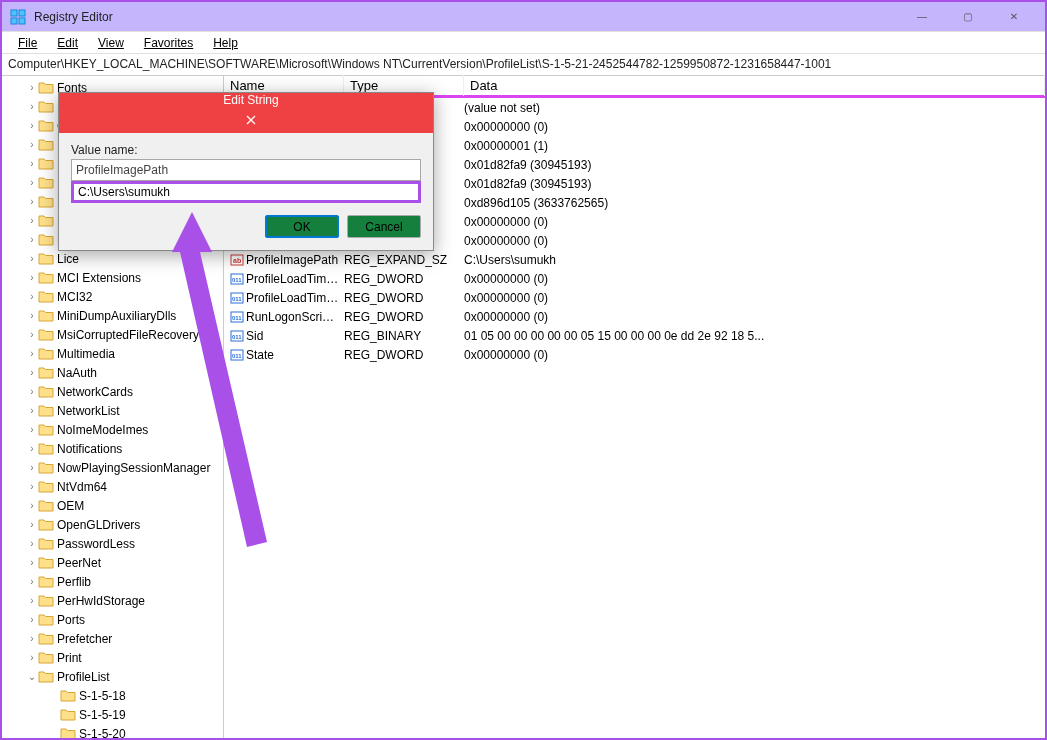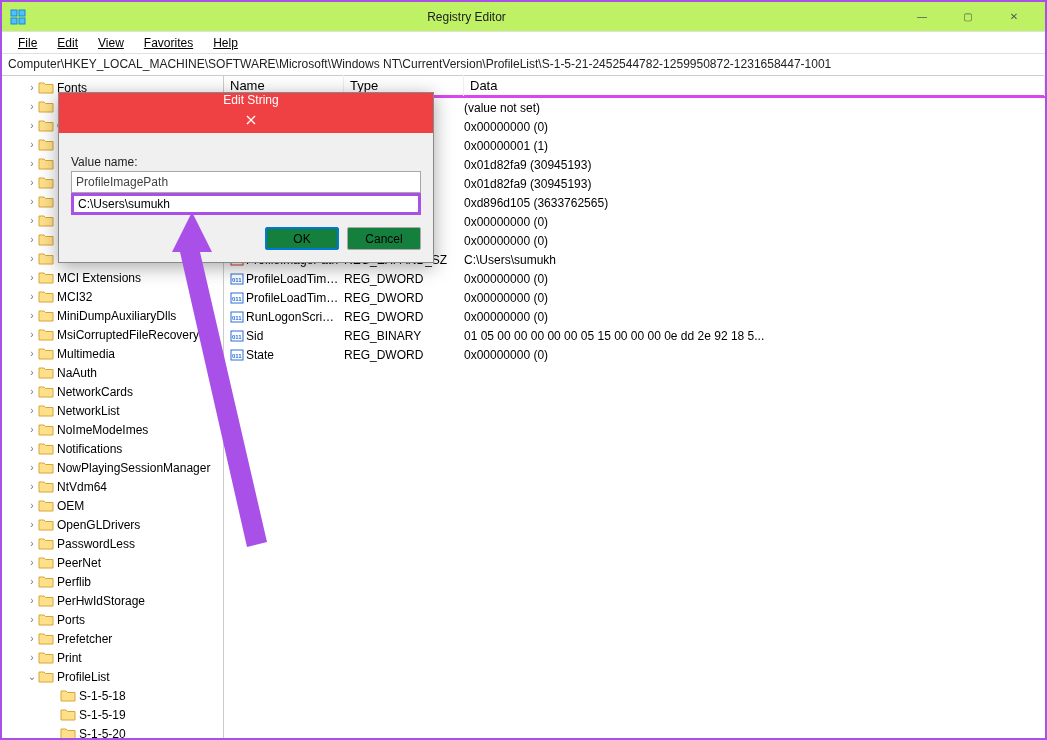--- a/index.html
+++ b/index.html
@@ -1,19 +1,19 @@
 <!DOCTYPE html>
 <html><head>
 <meta charset="utf-8">
 <style>
 * { margin: 0; padding: 0; box-sizing: border-box; font-family: "Segoe UI", Tahoma, sans-serif; }
 body { width: 1047px; height: 740px; overflow: hidden; border: 2px solid #a950e8; background: #fff; position: relative; }
 
 
-.titlebar { height: 30px; display: flex; align-items: center; padding: 0 8px; background: #bef264; border-bottom: 1px solid #e0e0e0; text-align: center; }
+.titlebar { height: 30px; display: flex; align-items: center; padding: 0 8px; background: #c4b5fd; border-bottom: 1px solid #e0e0e0; }
 .titlebar .app-icon { width: 16px; height: 16px; margin-right: 8px; display:flex;align-items:center;justify-content:center;}
 .titlebar .title { font-size: 12px; color: #222; flex: 1; }
 .winbtns { display: flex; gap: 0; }
 .winbtn { width: 46px; height: 28px; display: flex; align-items: center; justify-content: center; color: #555; font-size: 10px; }
 
 
 .menubar { height: 22px; display: flex; align-items: center; padding: 0 6px; font-size: 12px; gap: 0; border-bottom: 1px solid #e0e0e0; }
 .menubar span { padding: 2px 10px; cursor: default; text-decoration: underline; }
 
 
@@ -43,21 +43,21 @@
 .lr-icon { width: 18px; display:inline-flex;align-items:center;justify-content:center; margin-left:4px;}
 .lr-name { width: 98px; overflow:hidden; text-overflow:ellipsis; white-space:nowrap; padding-right:4px;}
 .lr-type { width: 120px; overflow:hidden; text-overflow:ellipsis; white-space:nowrap;}
 .lr-data { flex: 1; overflow:hidden; text-overflow:ellipsis; white-space:nowrap;}
 
 
 .dialog { position: absolute; left: 56px; top: 90px; width: 376px; background: #f0f0f0; border: 1px solid #888; box-shadow: 0 4px 18px rgba(0,0,0,0.35); }
 .dlg-title { height: 40px; background: #ef4043; color: #fff; display: flex; align-items: center; padding-left: 10px; font-size: 12px; flex-direction: column; }
 .dlg-close { width: 42px; height: 28px; display:flex;align-items:center;justify-content:center; color:#fff; font-size:14px;}
 .dlg-body { padding: 10px 12px 12px 12px; font-size: 12px; }
-.dlg-label { font-size: 12px; color: #222; margin-top: 12px; margin-bottom: 2px; display:block; }
+.dlg-label { font-size: 12px; color: #222; margin-top: 0; margin-bottom: 2px; display:block; }
 .dlg-input { width: 100%; height: 22px; border: 1px solid #a8a8a8; padding: 2px 4px; font-size: 12px; background: #fff; }
 .dlg-input.readonly { color: #444;}
 .dlg-highlight { border: 3px solid #a950e8 !important; }
 .dlg-btns { display: flex; justify-content: flex-end; gap: 8px; margin-top: 12px; }
 .dlg-btn { width: 74px; height: 23px; border: 1px solid #0078d4; background: #15803d; font-size: 12px; border-radius:2px; cursor:pointer;}
 .dlg-btn.default { border-color: #0078d4; box-shadow: 0 0 0 1px #0078d4 inset; }
 .dlg-btn.cancel { border-color: #aaa; }
 
 
 .arrow { position: absolute; left: 170px; top: 210px; pointer-events: none; }

